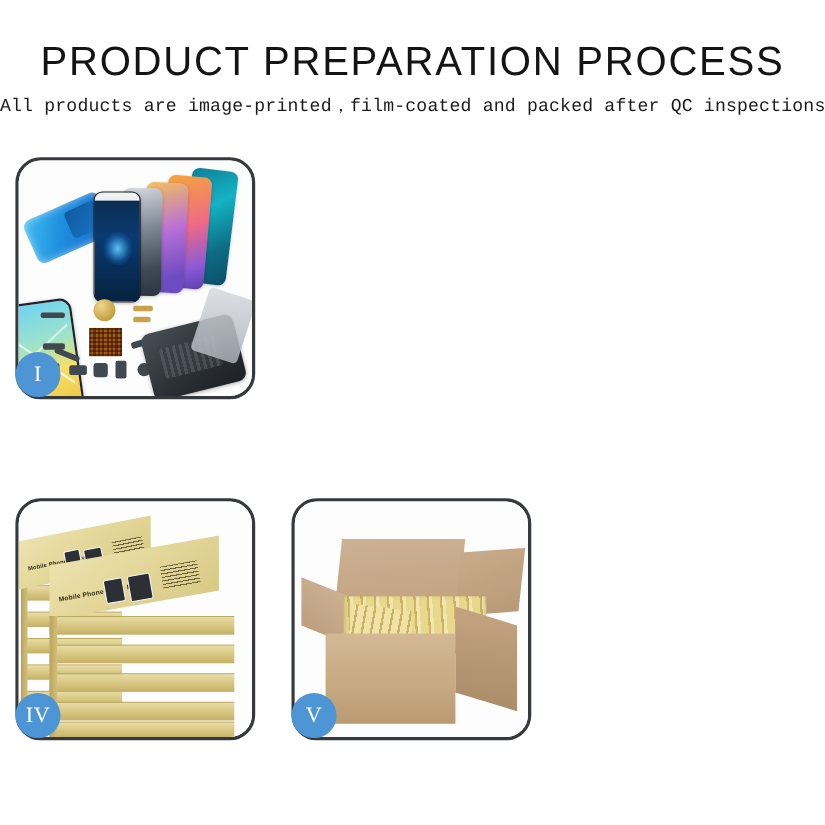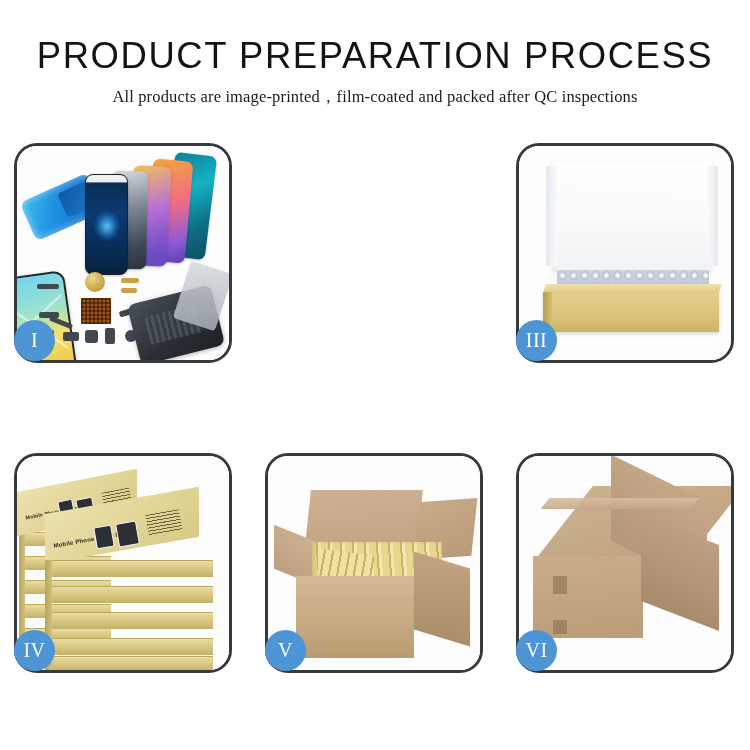--- a/index.html
+++ b/index.html
@@ -31,21 +31,21 @@
     font-weight: 500;
     letter-spacing: 1.6px;
     color: #141414;
     line-height: 46px;
     transform: scaleX(0.985);
     white-space: nowrap;
   }
   .page-subtitle {
     margin: 0;
     padding-top: 7px;
-    font-family: Liberation Serif, serif;
+    font-family: Liberation Mono, monospace;
     font-size: 16.5px;
     font-weight: 400;
     letter-spacing: 0.15px;
     color: #1a1a1a;
     line-height: 22px;
     white-space: nowrap;
   }
 
   
   .grid {
@@ -446,29 +446,20 @@
         <div class="tp" style="left:68px; top:60px; width:10px; height:16px;"></div>
         <div class="tp" style="left:88px; top:62px; width:12px; height:12px; border-radius:50%;"></div>
       </div>
       <div class="backplate"></div>
       <div class="tools"></div>
     </div>
     <div class="badge">I</div>
   </div>
 
 
-  <div class="panel r1 c3">
-    <div class="photo sc-box3">
-      <div class="b3-lid"></div>
-      <div class="b3-foam"></div>
-      <div class="b3-bubble"></div>
-      <div class="b3-tray"></div>
-    </div>
-    <div class="badge">III</div>
-  </div>
 
   <div class="panel r2 c1">
     <div class="photo sc-stack">
 
       <div class="sk-front" style="left:2px;  top:76px;  width:92px; height:13px;"></div>
       <div class="sk-front" style="left:2px;  top:100px; width:92px; height:13px;"></div>
       <div class="sk-front" style="left:2px;  top:124px; width:92px; height:13px;"></div>
       <div class="sk-front" style="left:2px;  top:148px; width:92px; height:13px;"></div>
       <div class="sk-front" style="left:2px;  top:172px; width:92px; height:13px;"></div>
       <div class="sk-side" style="left:2px;  top:76px;  width:6px;  height:110px;"></div>
@@ -502,26 +493,14 @@
       <div class="cv-flap-left"></div>
       <div class="cv-inner"></div>
       <div class="cv-goods"></div>
       <div class="cv-goods2"></div>
       <div class="cv-front"></div>
       <div class="cv-rightface"></div>
     </div>
     <div class="badge">V</div>
   </div>
 
-  <div class="panel r2 c3">
-    <div class="photo sc-sealed">
-      <div class="sx-top"></div>
-      <div class="sx-top2"></div>
-      <div class="sx-tape"></div>
-      <div class="sx-front"></div>
-      <div class="sx-right"></div>
-      <div class="sx-seam" style="left:34px; top:120px; width:14px; height:18px;"></div>
-      <div class="sx-seam" style="left:34px; top:164px; width:14px; height:14px;"></div>
-    </div>
-    <div class="badge">VI</div>
-  </div>
 
 </div>
 
 </body></html>

